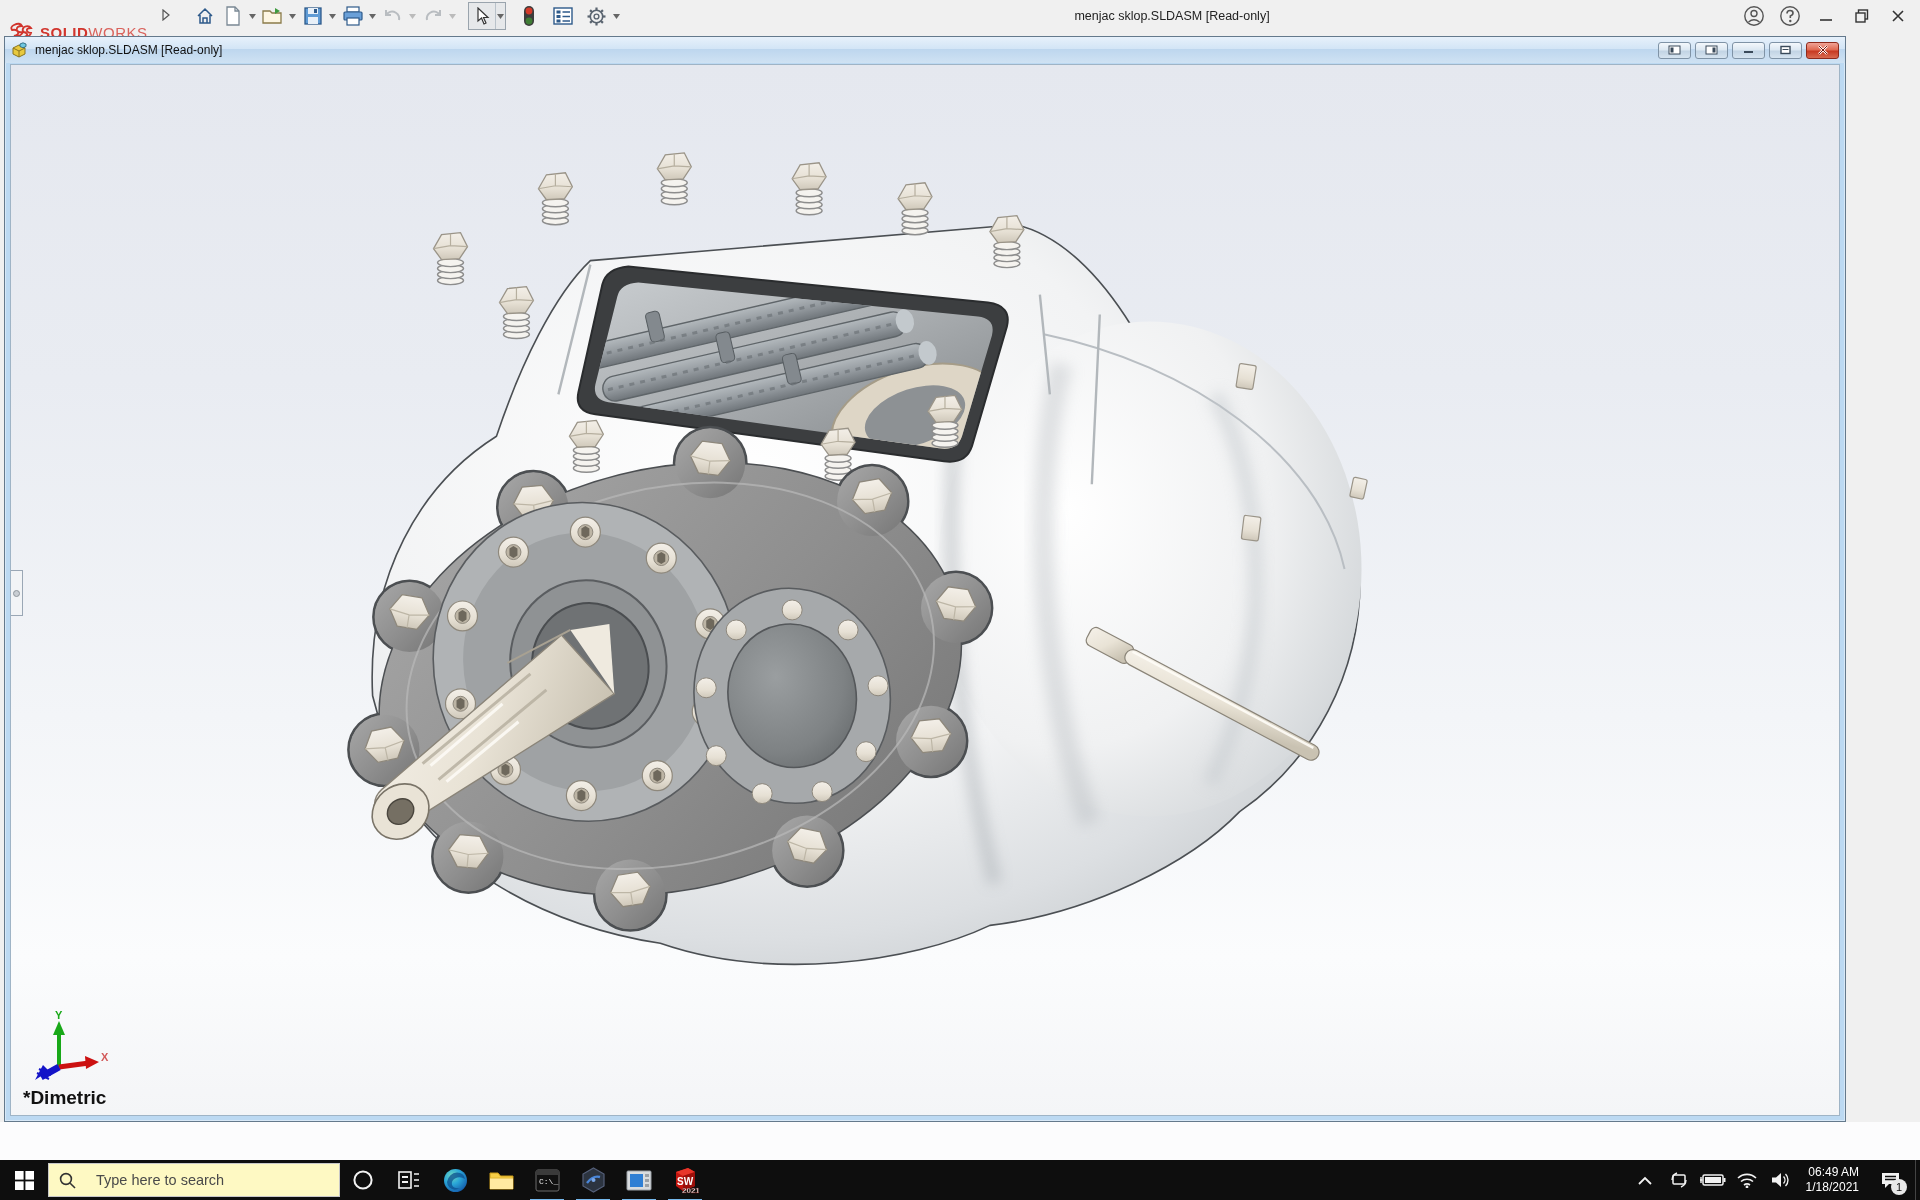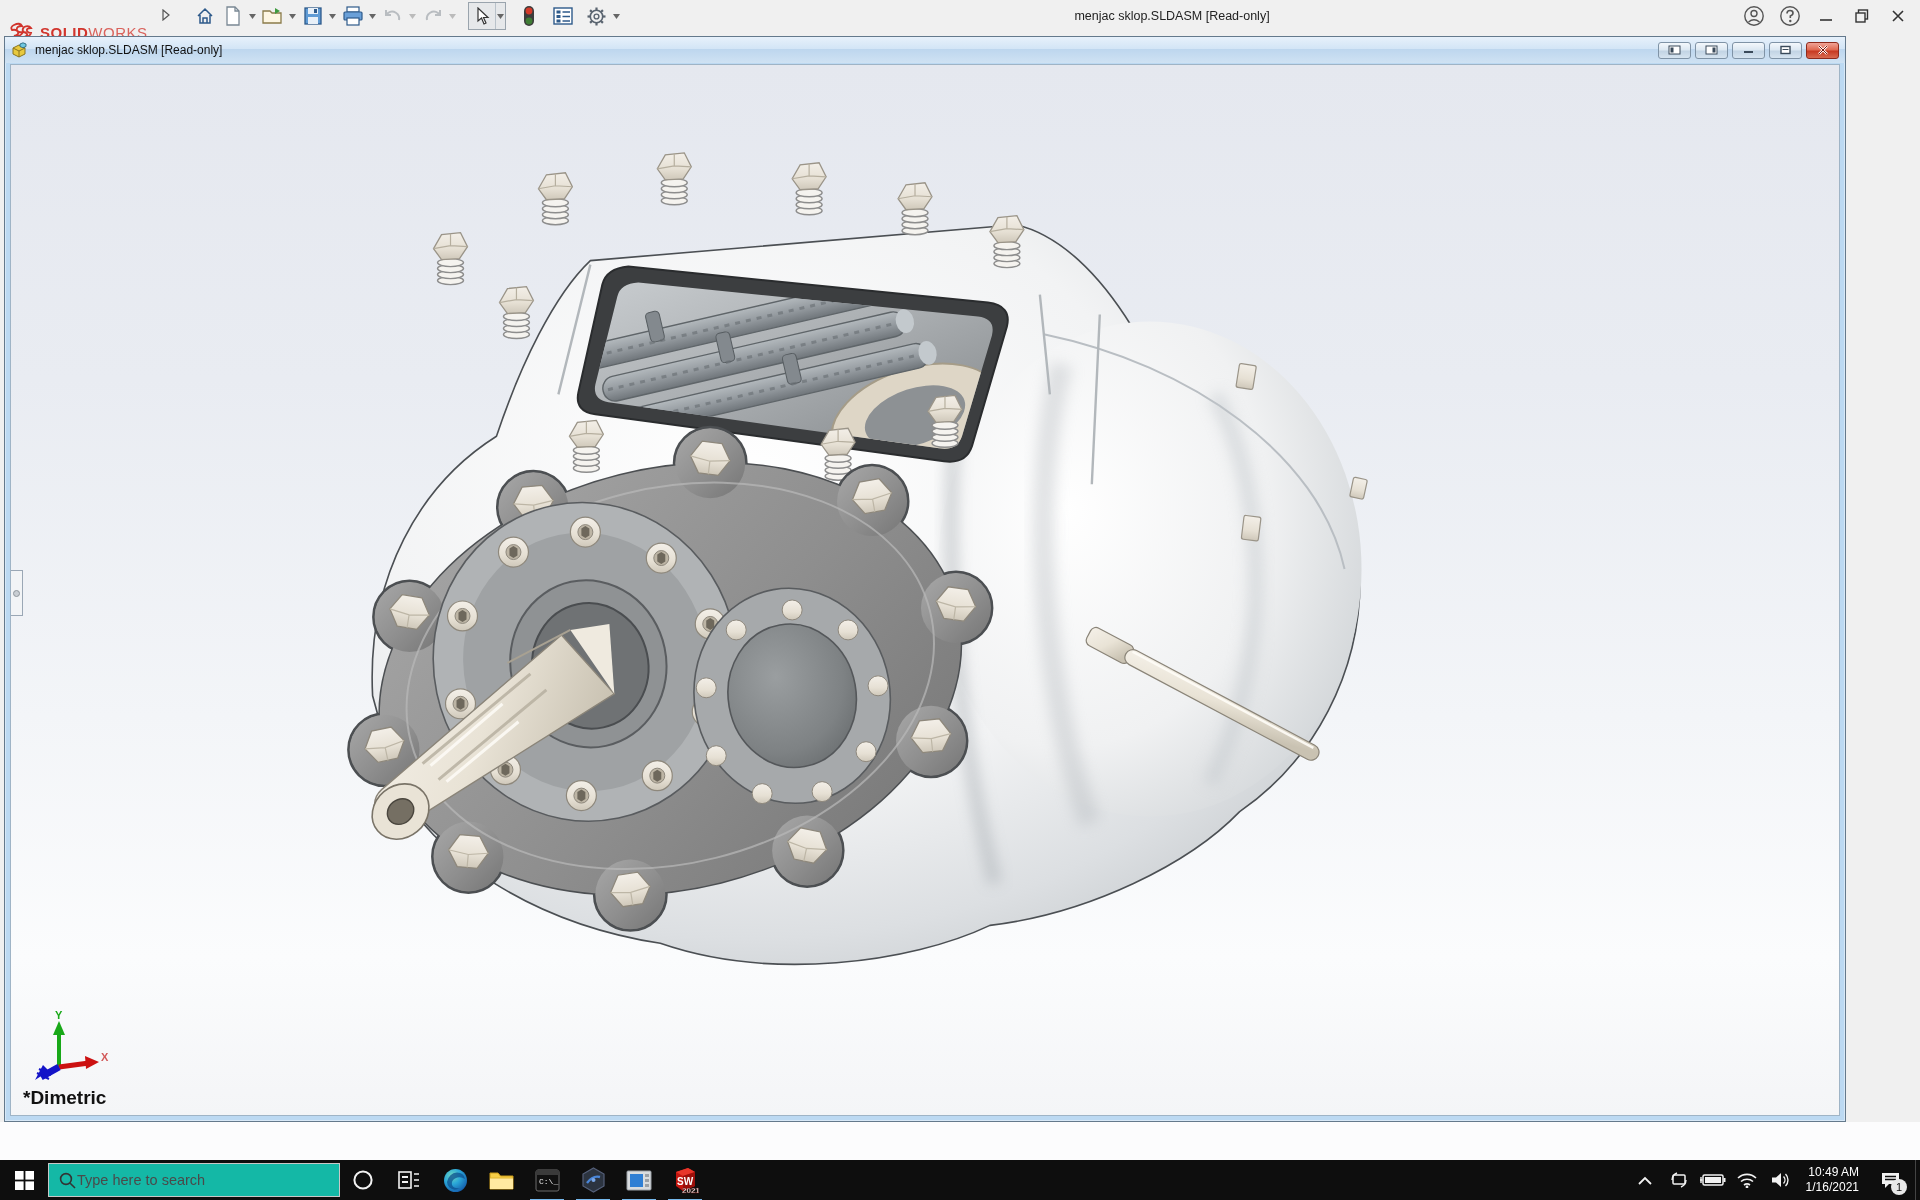--- a/index.html
+++ b/index.html
@@ -49,22 +49,22 @@
   .view-label { position:absolute; left:12px; bottom:6px; font-size:19px; font-weight:bold; color:#111; }
   .triad { position:absolute; left:22px; bottom:34px; }
 
   
   .bottom-strip { position:absolute; left:0; top:1122px; width:1920px; height:38px; background:#fcfcfd; }
 
   
   .taskbar { position:absolute; left:0; top:1160px; width:1920px; height:40px; background:#0e0e0e;
     display:flex; align-items:center; color:#fff; }
   .tb-start { width:48px; height:40px; display:flex; align-items:center; justify-content:center; }
-  .searchbox { width:292px; height:34px; background:#14b8a6; border:1px solid #c8c8c8;
-    display:flex; align-items:center; gap:1px; padding:12px 10px; }
+  .searchbox { width:292px; height:34px; background:#fef9c3; border:1px solid #c8c8c8;
+    display:flex; align-items:center; gap:20px; padding:12px 10px; }
   .searchbox input { border:none; outline:none; background:transparent; font-size:14.5px; color:#333;
     font-family:"Liberation Sans", sans-serif; width:220px; }
   .searchbox input::placeholder { color:#4a4a4a; }
   .tb-app { width:46px; height:44px; display:flex; align-items:center; justify-content:center; position:relative; }
   .run-bar { position:absolute; left:6px; right:6px; bottom:0; height:3px; background:#76b9ed; }
   .tb-spacer { flex:1; }
   .tray { display:flex; align-items:center; gap:4px; }
   .tray-ic { width:30px; height:40px; display:flex; align-items:center; justify-content:center; }
   .clock { text-align:right; font-size:12px; line-height:15px; padding:0 6px; }
   .action-center { position:relative; width:42px; height:40px; display:flex; align-items:center; justify-content:center; }
@@ -645,22 +645,22 @@
           <circle cx="10" cy="14" r="1.4" fill="#f2f2f2"></circle>
         </svg>
     </span>
     <span class="tray-ic">
       <svg width="19" height="16" viewBox="0 0 19 16">
           <path d="M1 5.5 H5 L10 1 V15 L5 10.5 H1 Z" fill="#f2f2f2"></path>
           <path d="M12.5 4.5 A5 5 0 0 1 12.5 11.5 M14.5 2 A8.5 8.5 0 0 1 14.5 14" fill="none" stroke="#f2f2f2" stroke-width="1.4"></path>
         </svg>
     </span>
     <div class="clock">
-      <div>10:49 AM</div>
-      <div>1/16/2021</div>
+      <div>06:49 AM</div>
+      <div>1/18/2021</div>
     </div>
     <div class="action-center">
       <svg width="21" height="19" viewBox="0 0 21 19">
           <path d="M2 2 H19 V13 H9 L5 17 V13 H2 Z" fill="#f2f2f2"></path>
           <path d="M5 5.5 H16 M5 8.5 H16" stroke="#0e0e0e" stroke-width="1.4"></path>
         </svg>
       <span class="ac-badge">1</span>
     </div>
     <span class="show-desktop"></span>
   </div>

